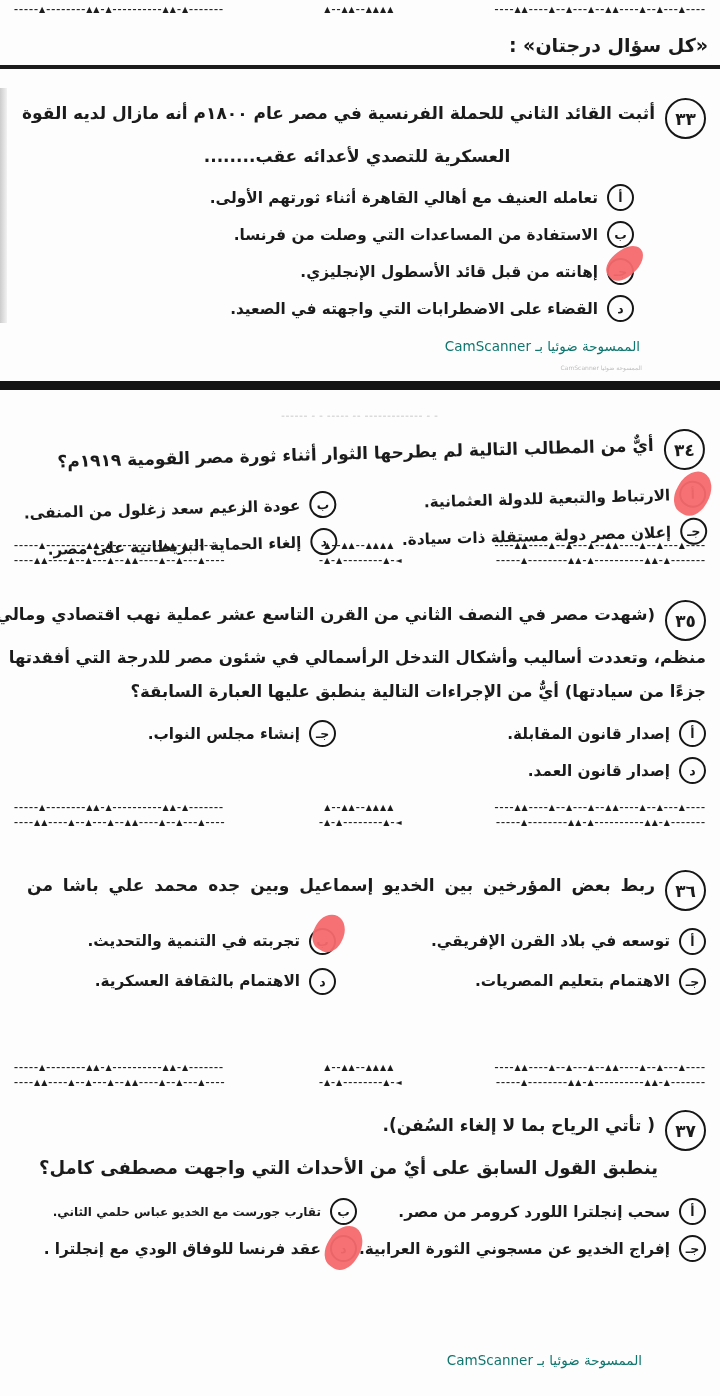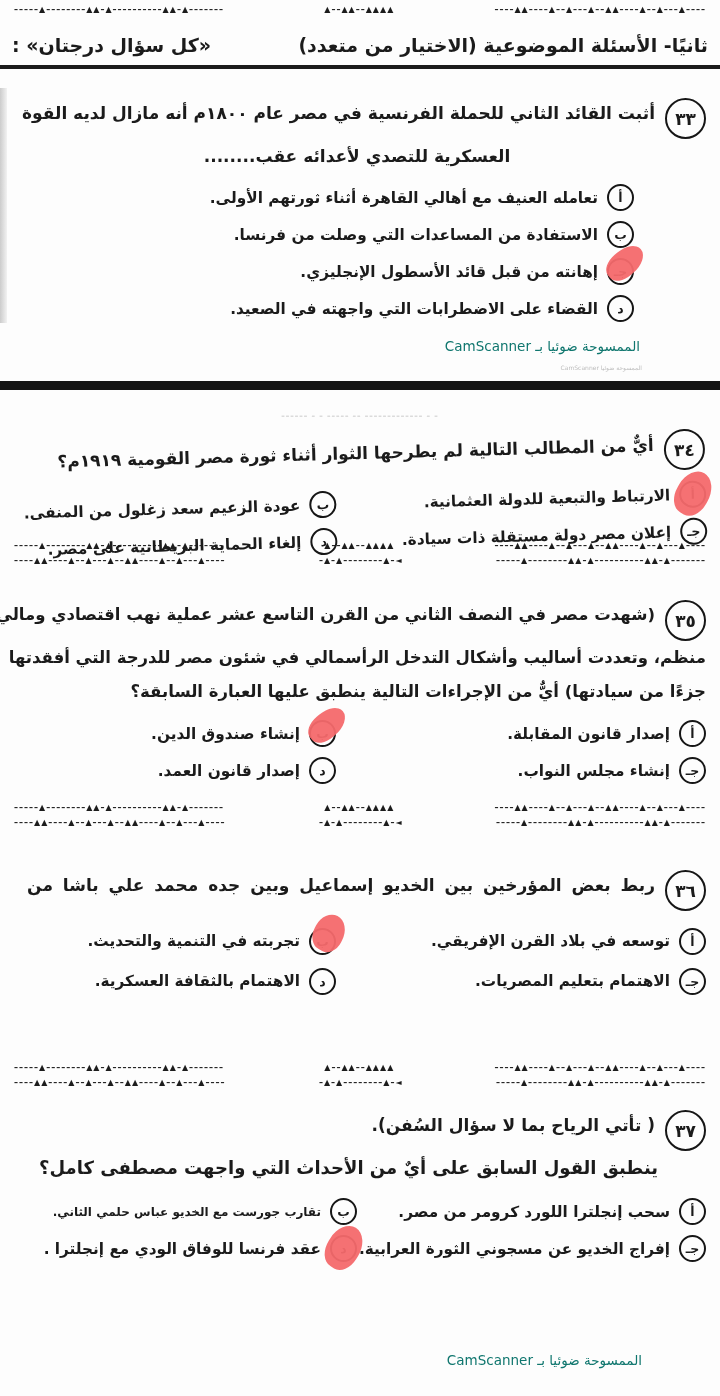--- a/index.html
+++ b/index.html
@@ -87,21 +87,20 @@
 
 <div class="page">
 
   <div class="abs rules-row" style="top:2px;">
     <span>–––––▲––––––––▲▲–▲––––––––––▲▲–▲–––––––</span>
     <span>▲––▲▲––▲▲▲▲</span>
     <span>––––▲▲––––▲––▲–––▲––▲▲––––▲––▲–––▲––––</span>
   </div>
 
   <div class="abs header" style="top:34px;">
-    <span>ثانيًا- الأسئلة الموضوعية (الاختيار من متعدد)</span>
     <span>«كل سؤال درجتان» :</span>
   </div>
 
   <div class="abs question" style="top:96px;">
     <div class="q-head">
       <span class="q-num">٣٣</span>
       <div class="q-line">أثبت القائد الثاني للحملة الفرنسية في مصر عام ١٨٠٠م أنه مازال لديه القوة</div>
     </div>
     <div class="q-line center">العسكرية للتصدي لأعدائه عقب........</div>
     <div class="opts single">
@@ -198,27 +197,20 @@
     </div>
     <div class="opts two">
       <div class="opt">
         <span class="opt-circle">
             <span>أ</span>
           </span>
         <span class="opt-text">إصدار قانون المقابلة.</span>
       </div>
       <div class="opt">
         <span class="opt-circle">
-            <span>ب</span>
-            <i class="red-mark"></i>
-          </span>
-        <span class="opt-text">إنشاء صندوق الدين.</span>
-      </div>
-      <div class="opt">
-        <span class="opt-circle">
             <span>جـ</span>
           </span>
         <span class="opt-text">إنشاء مجلس النواب.</span>
       </div>
       <div class="opt">
         <span class="opt-circle">
             <span>د</span>
           </span>
         <span class="opt-text">إصدار قانون العمد.</span>
       </div>
@@ -281,21 +273,21 @@
     <div class="rules-row">
       <span>––––▲▲––––▲––▲–––▲––▲▲––––▲––▲–––▲––––</span>
       <span>–▲–▲––––––––▲–◄</span>
       <span>–––––▲––––––––▲▲–▲––––––––––▲▲–▲–––––––</span>
     </div>
   </div>
 
   <div class="abs question" style="top:1108px;">
     <div class="q-head">
       <span class="q-num">٣٧</span>
-      <div class="q-line">( تأتي الرياح بما لا سؤال السُفن).</div>
+      <div class="q-line">( تأتي الرياح بما لا إلغاء السُفن).</div>
     </div>
     <div class="q-line big indent-1">ينطبق القول السابق على أيٌ من الأحداث التي واجهت مصطفى كامل؟</div>
     <div class="opts two even" style="margin-top:8px;">
       <div class="opt">
         <span class="opt-circle">
             <span>أ</span>
           </span>
         <span class="opt-text">سحب إنجلترا اللورد كرومر من مصر.</span>
       </div>
       <div class="opt">

